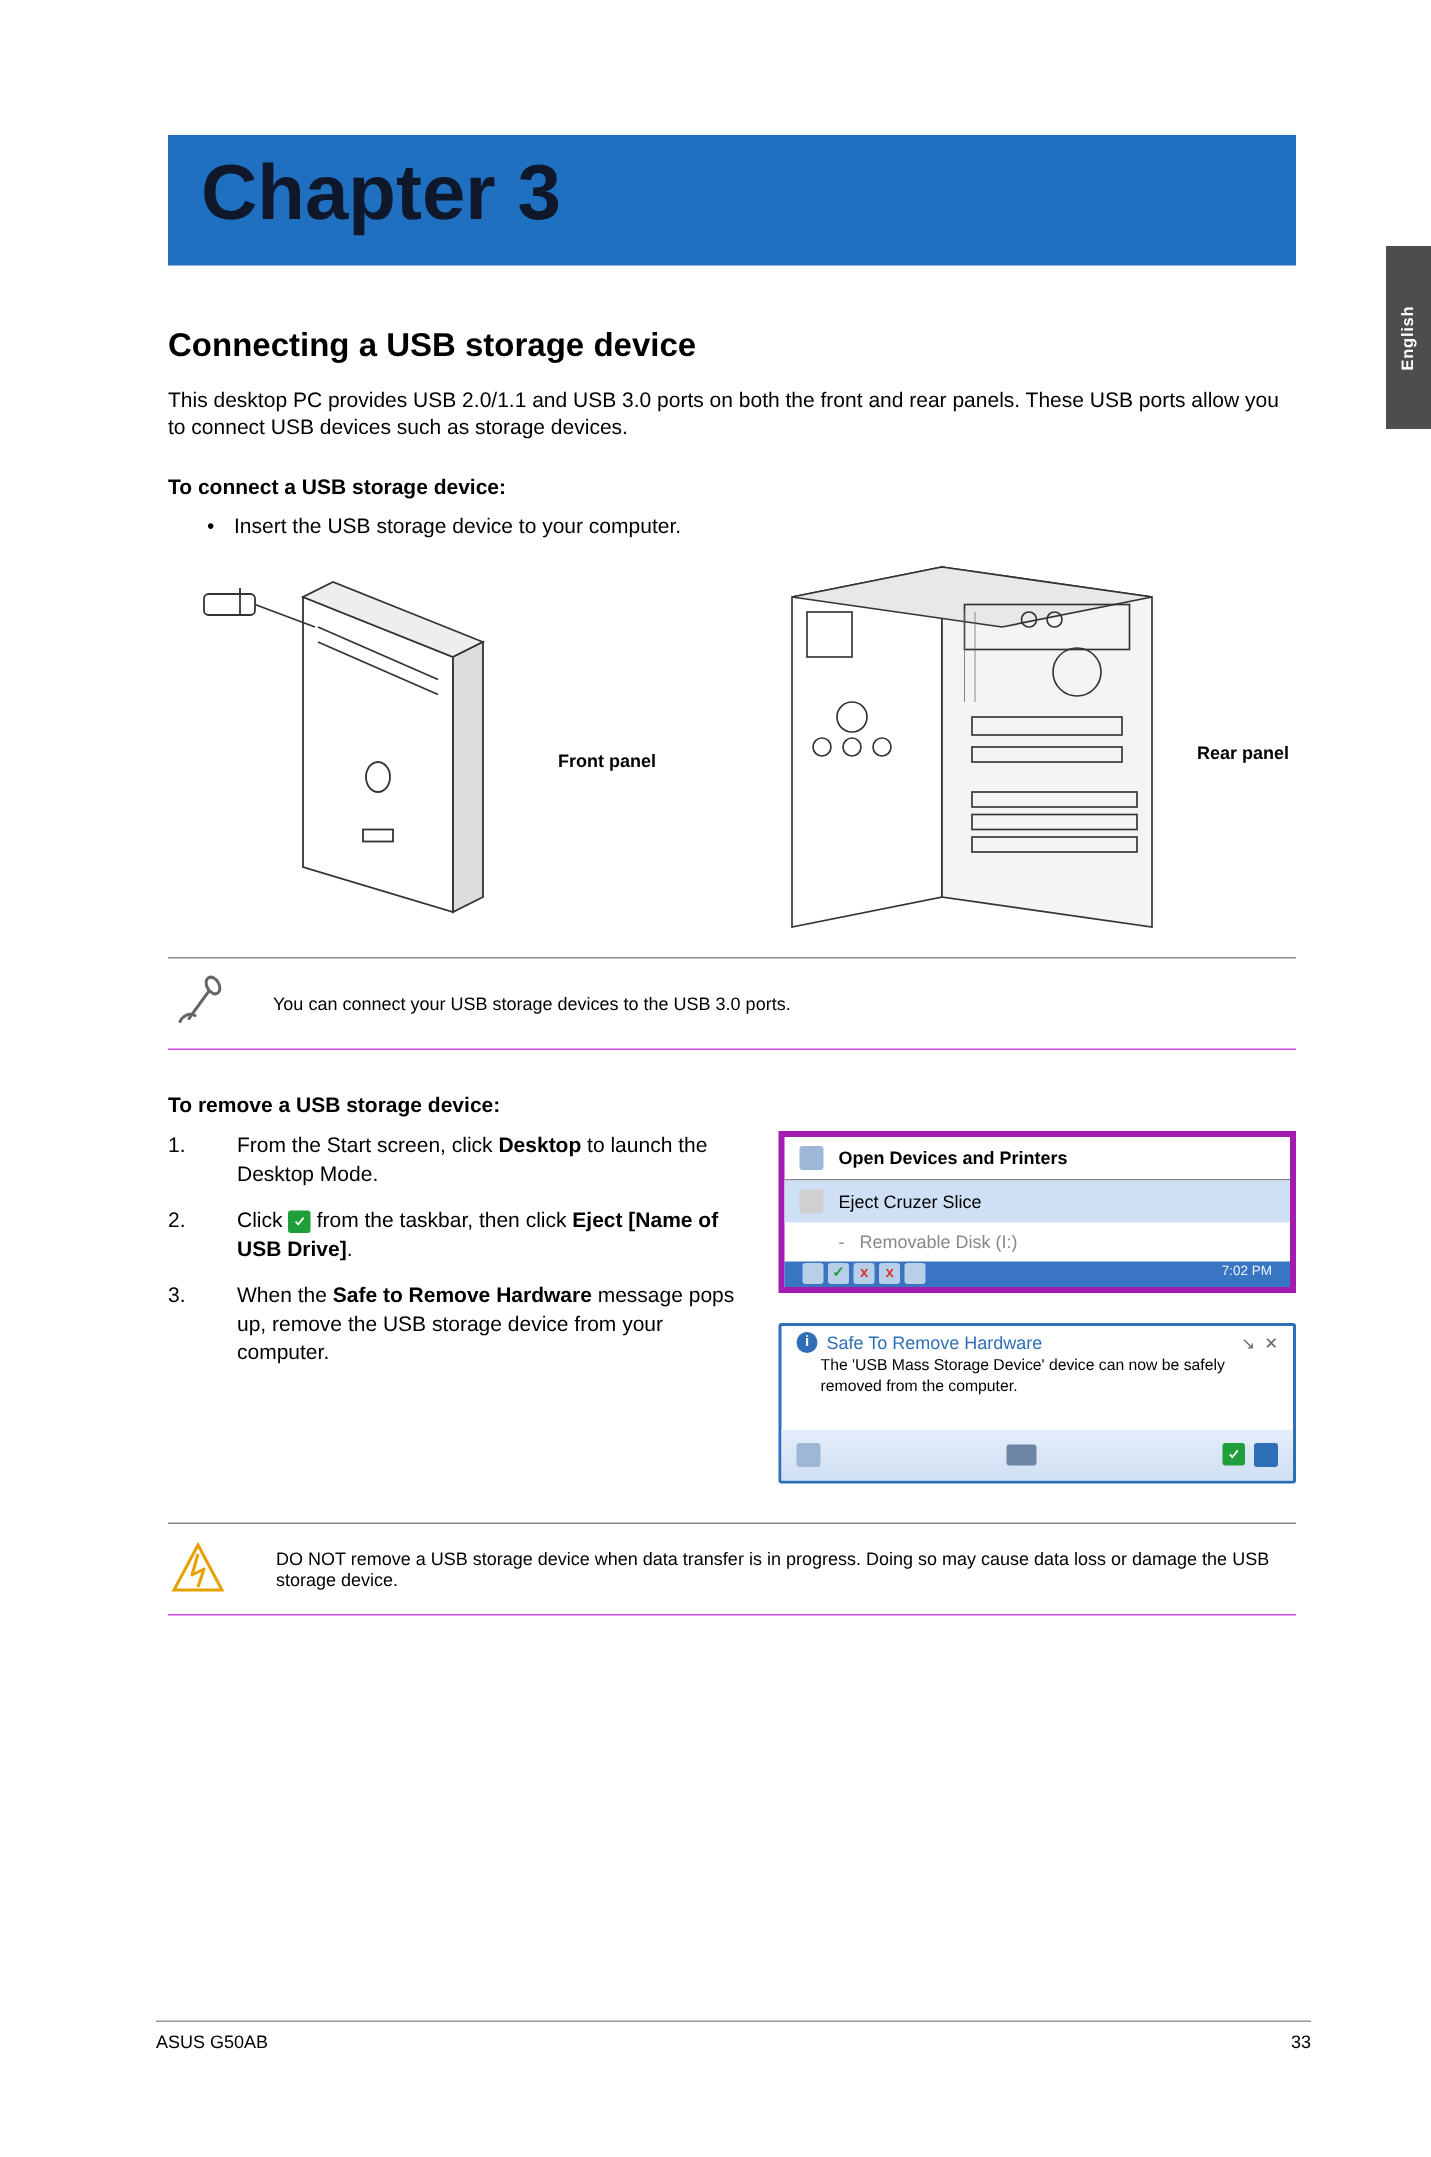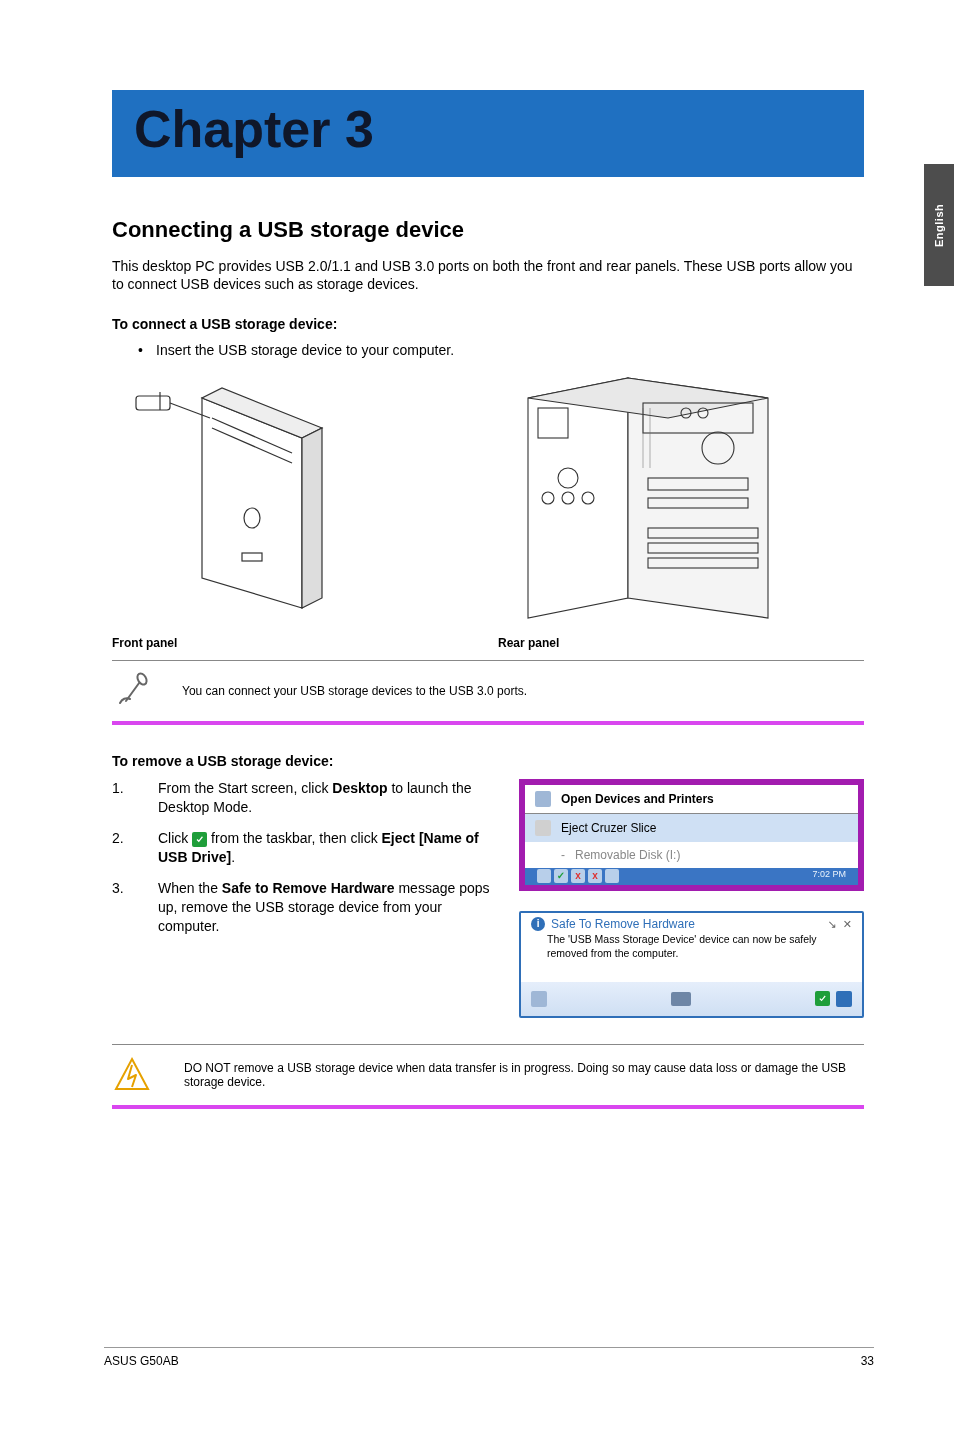--- a/index.html
+++ b/index.html
@@ -71,52 +71,53 @@
   .panels {
     display: flex;
     justify-content: space-between;
     align-items: flex-end;
     margin: 6px 0 10px 0;
     gap: 20px;
   }
   .panel-box {
     flex: 1;
     display: flex;
-    flex-direction: column;
+    flex-direction: row;
+    align-items: center;
   }
   .pc-svg { border: none; }
   .panel-label {
     font-size: 12px;
     font-weight: bold;
     margin-top: 8px;
   }
   .note-row {
     display: flex;
     align-items: center;
     border-top: 1px solid #888;
-    border-bottom: 4px solid #d946ef;
+    border-bottom: 1px solid #d946ef;
     padding: 10px 0;
     margin-bottom: 28px;
     gap: 30px;
   }
   .note-pen-icon svg, .note-warning-icon svg { display:block; }
   .note-text { font-size: 12px; flex: 1; }
   .ol-item {
     display: flex;
     font-size: 14px;
     line-height: 1.35;
     margin-bottom: 12px;
   }
   .ol-num { width: 46px; }
   .ol-body { flex: 1; }
   .columns { display:flex; gap:16px; }
   .col-left { flex: 0 0 52%; }
   .col-right { flex: 1; }
   .screenshot-box {
-    border: 6px solid #a21caf;
+    border: 4px solid #a21caf;
     background: #fff;
     font-size: 12px;
     margin-bottom: 20px;
   }
   .sb-row { display:flex; align-items:center; padding:6px 10px; gap:10px; }
   .sb-bold { font-weight:bold; }
   .sb-blue-inner { background:#3a75c4; padding:1px 12px 2px; color:#fff; font-size:11px; display:flex; justify-content:space-between;}
   .sb-callout {
     border: 2px solid #2f6fb8;
     border-radius: 2px;

